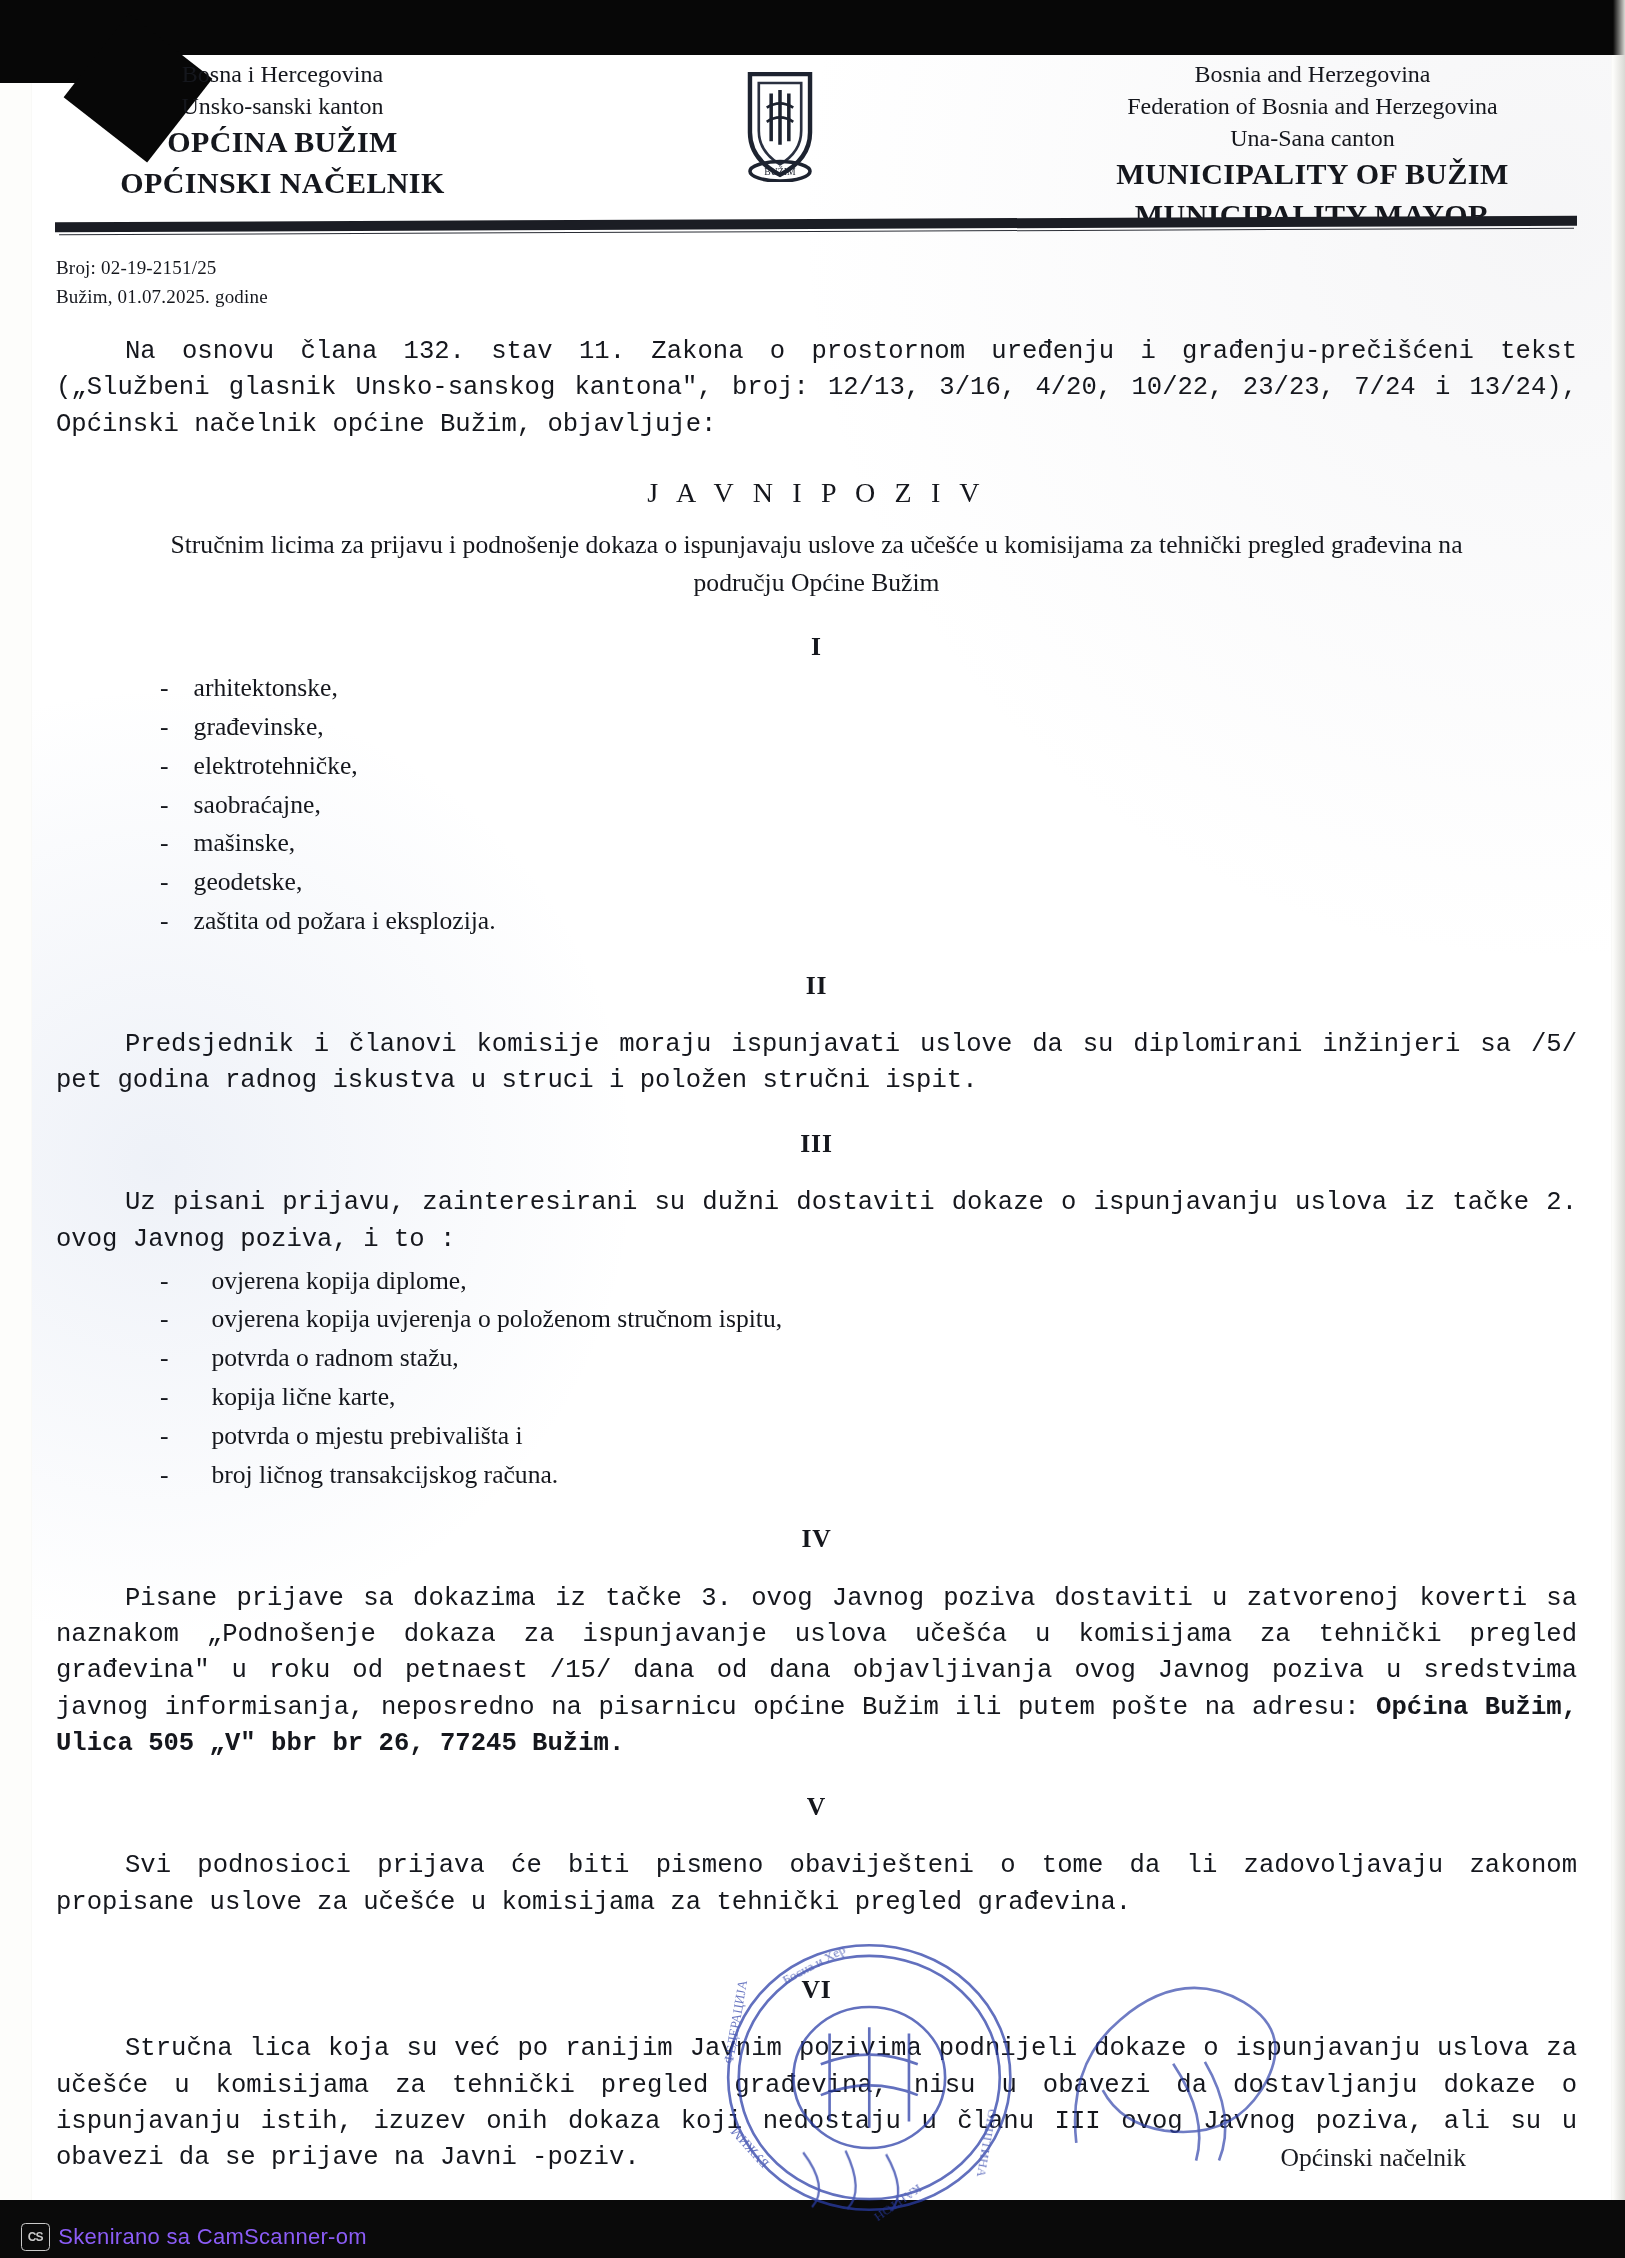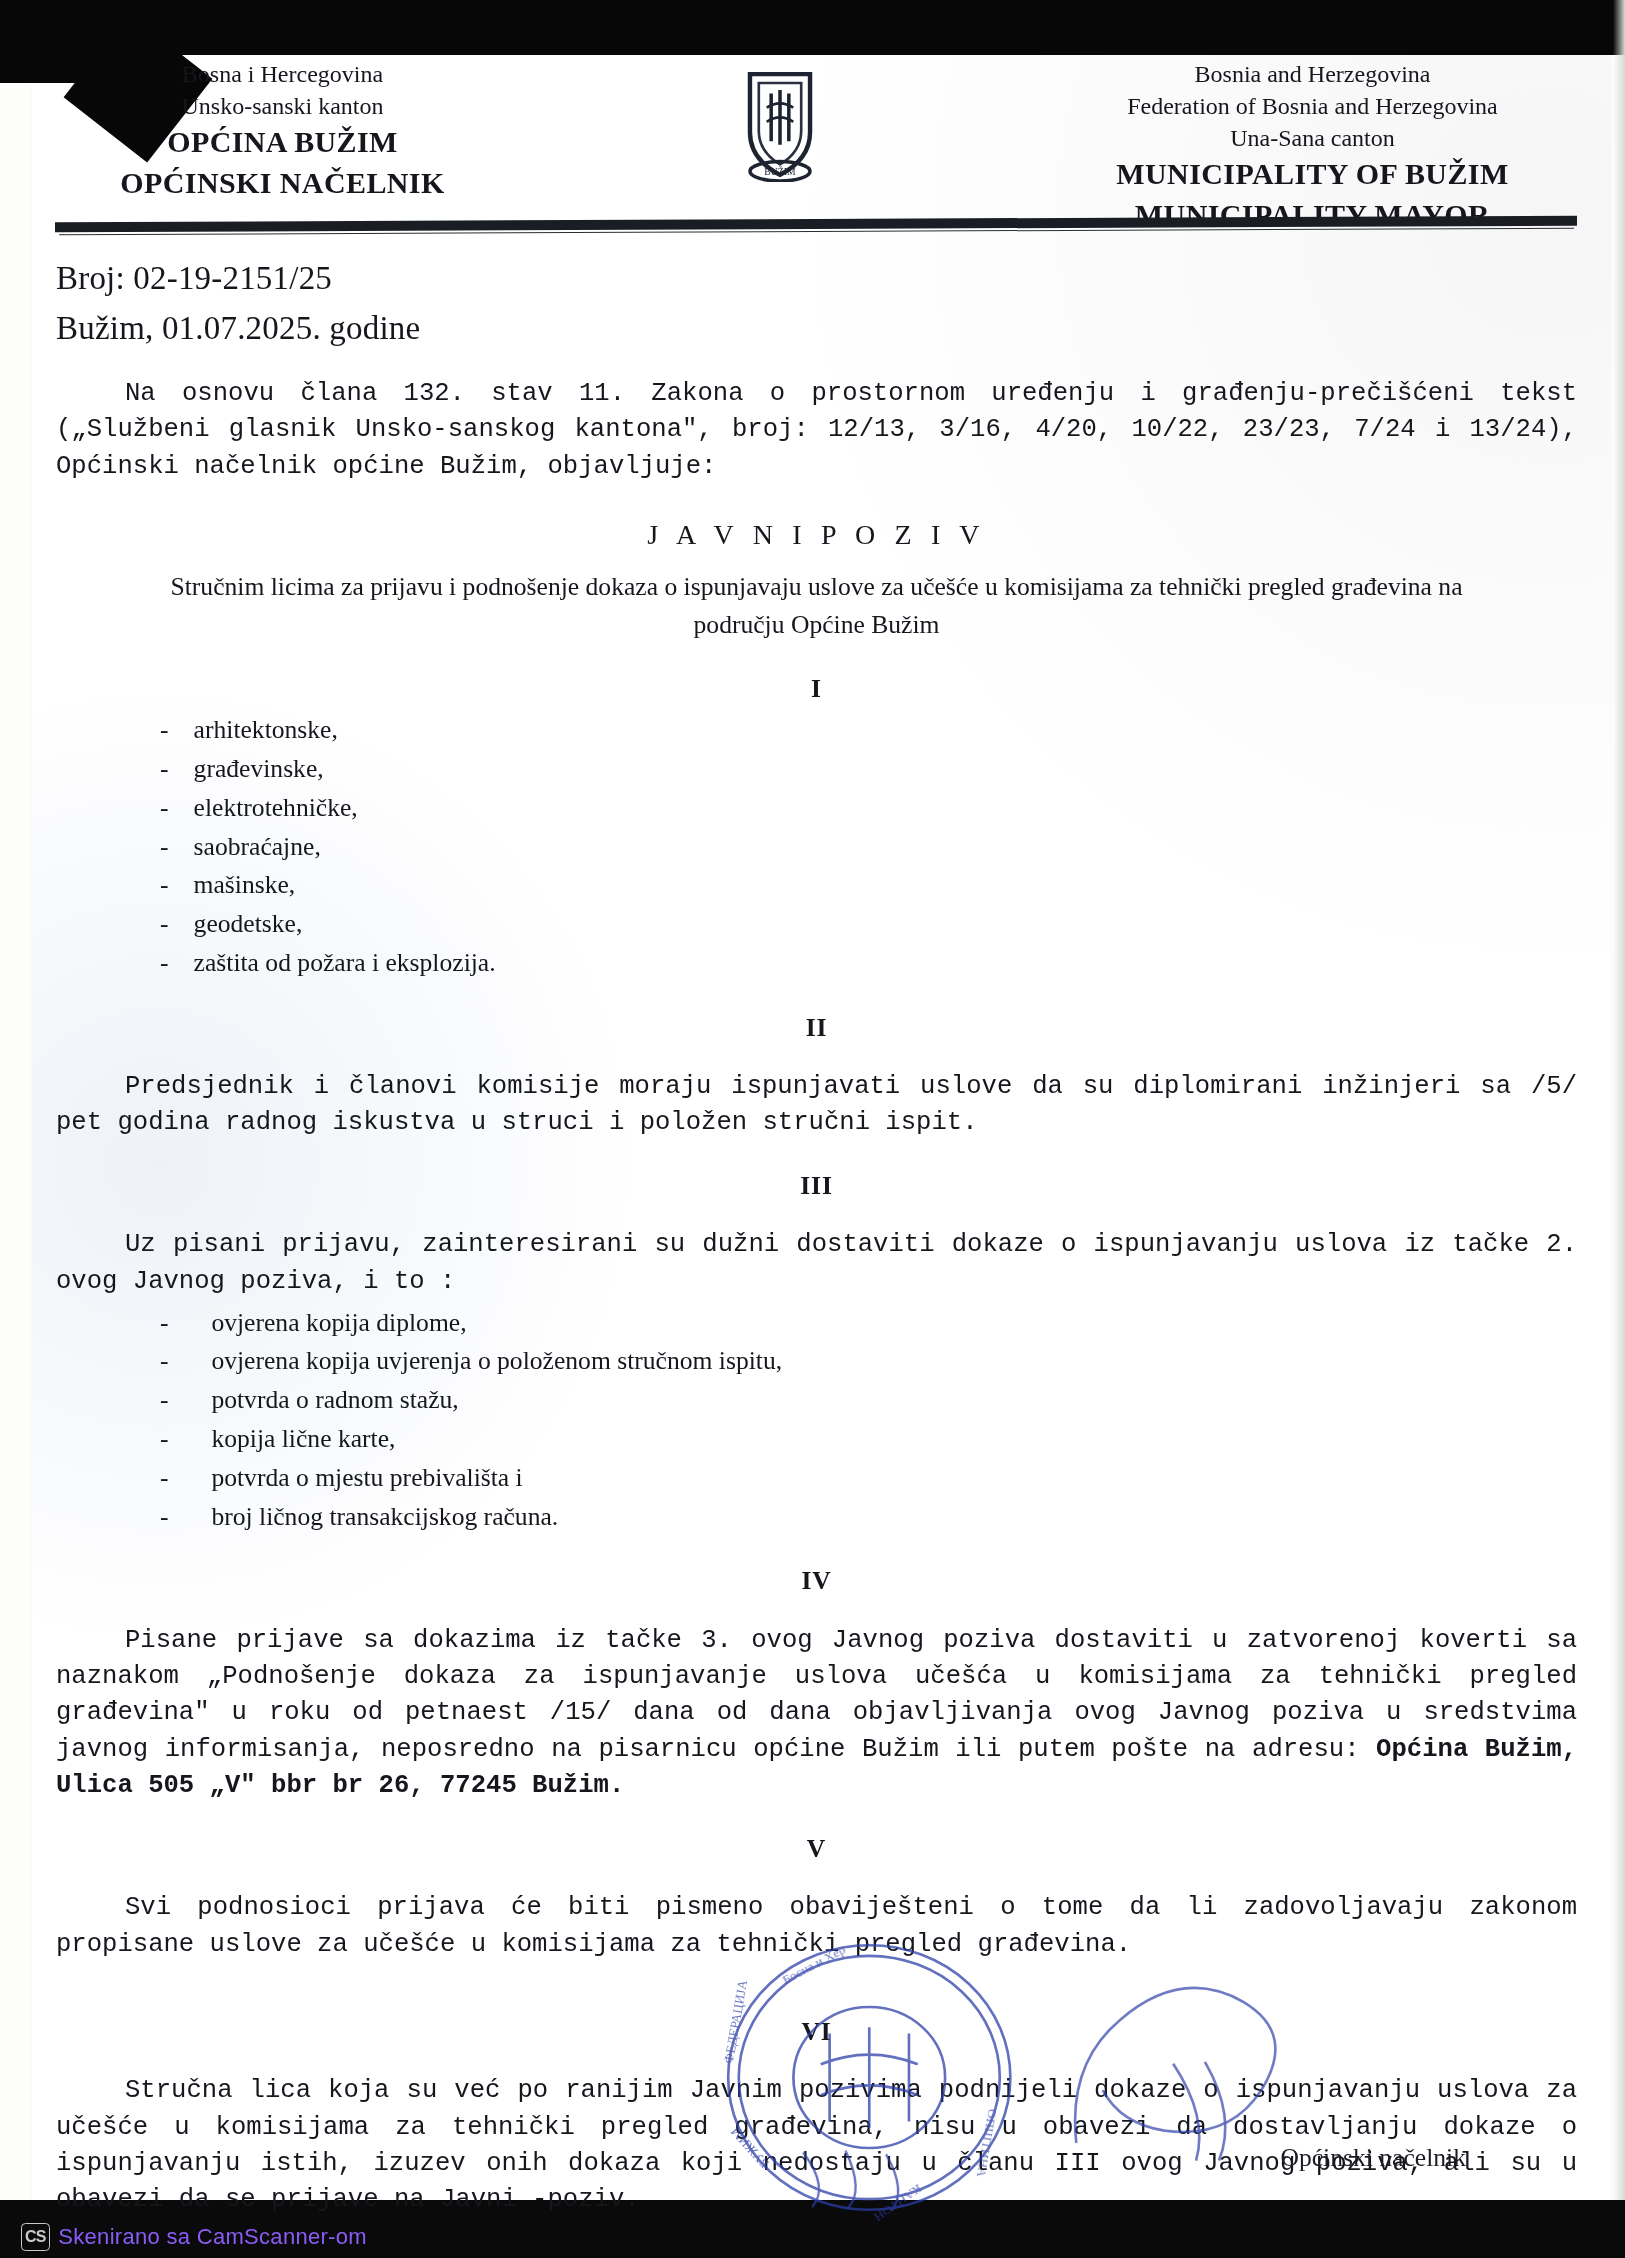--- a/index.html
+++ b/index.html
@@ -80,21 +80,21 @@
     align-items: center;
     gap: 8.8px;
     z-index: 40;
   }
   .cs-badge {
     width: 26.5px; height: 26.5px;
     border: 1.8px solid #c9c9c9;
     border-radius: 4.4px;
     color: #c9c9c9;
     font-family: "Liberation Sans", sans-serif;
-    font-size: 16px;
+    font-size: 12px;
     font-weight: bold;
     display: flex;
     align-items: center;
     justify-content: center;
     letter-spacing: -0.9px;
   }
   .cs-text {
     color: #8b5cf6;
     font-family: "Liberation Sans", sans-serif;
     font-size: 22px;
@@ -158,21 +158,21 @@
   .doc {
     position: absolute;
     top: 254px;
     left: 56px;
     right: 48px;
     font-size: 25.6px;
     line-height: 1.42;
     color: #15171d;
   }
   .meta {
-    font-size: 33px;
+    font-size: 19px;
     line-height: 1.5;
     letter-spacing: 0.2px;
   }
   p {
     margin: 0;
   }
   .para {
     margin-top: 23px;
     text-align: justify;
     text-justify: inter-word;

